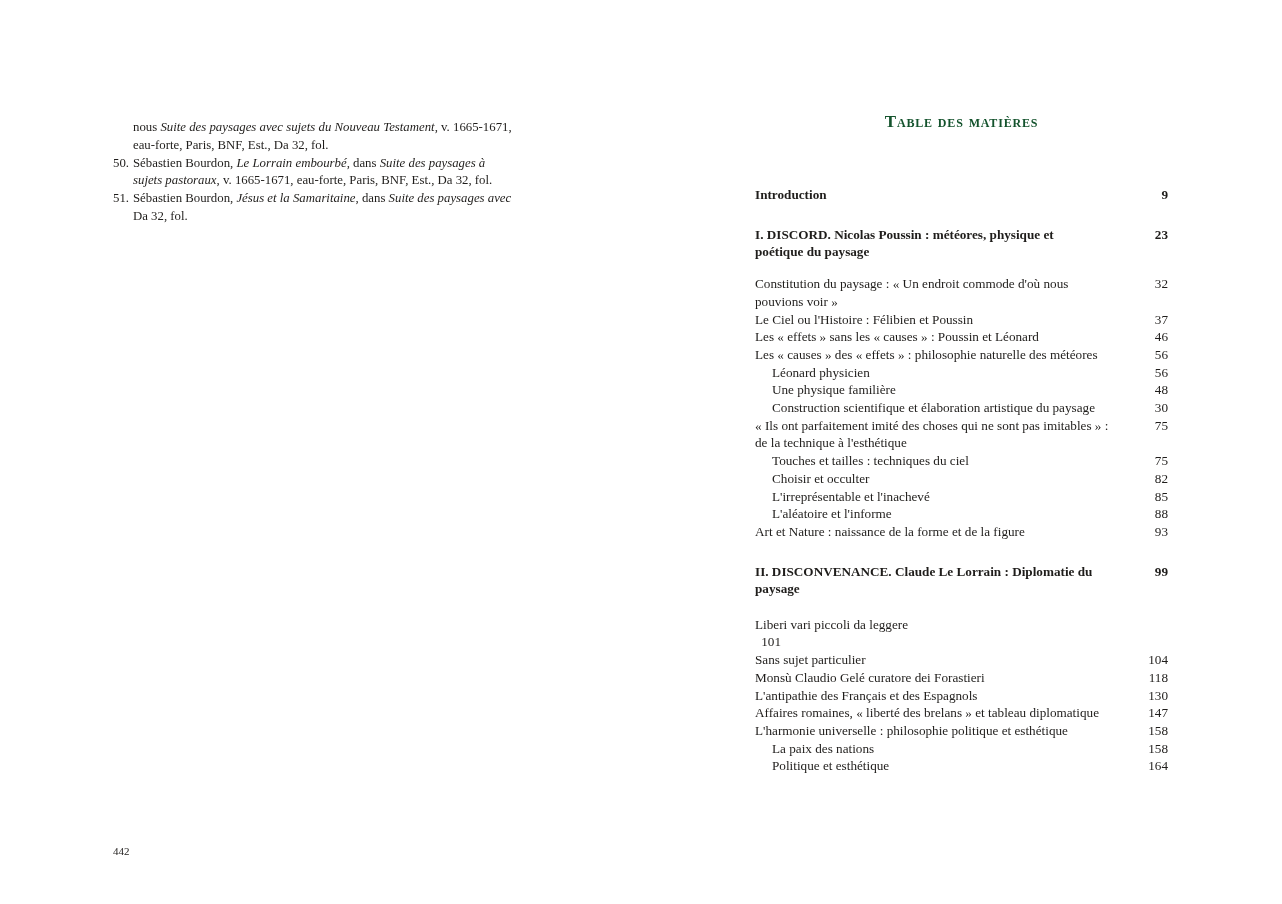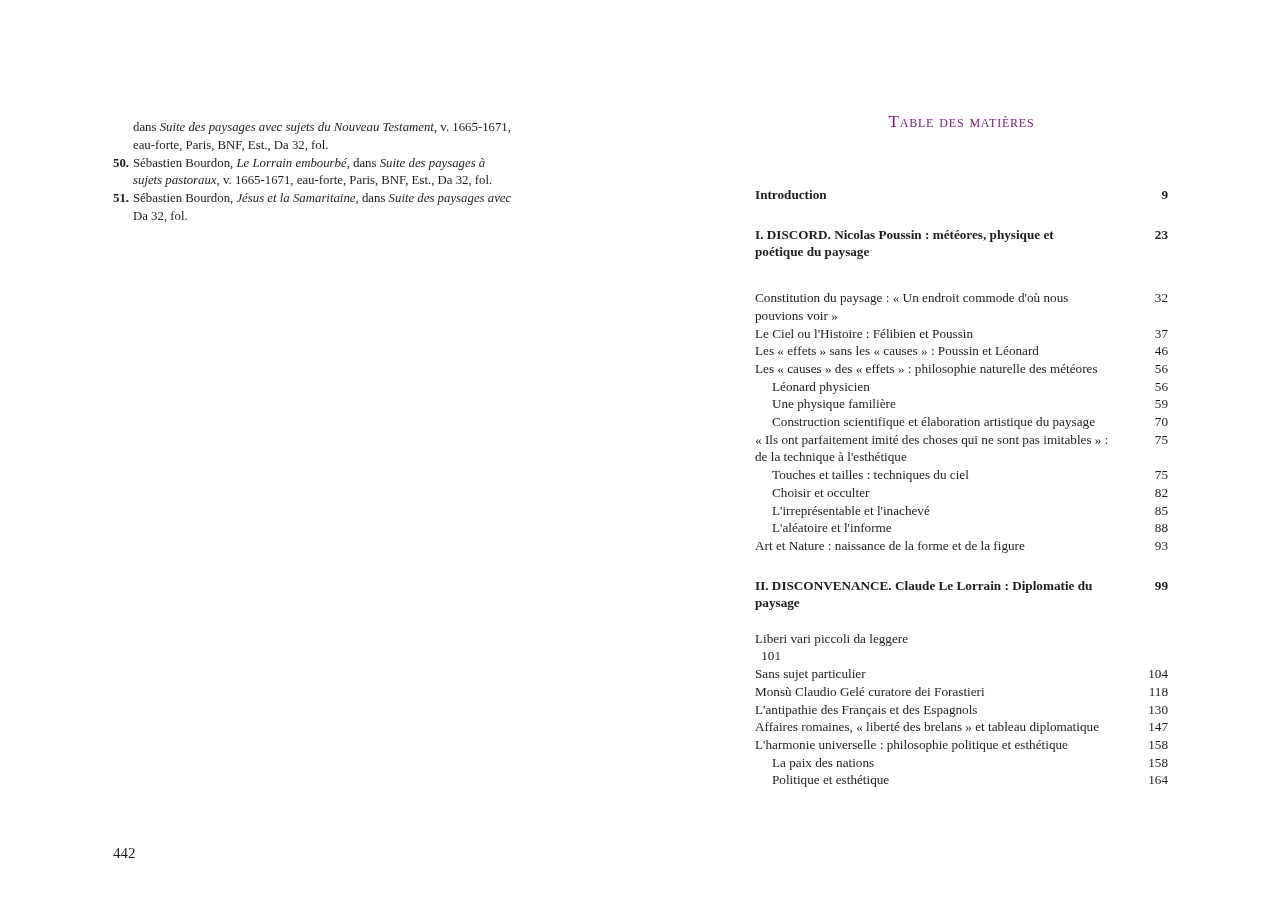--- a/index.html
+++ b/index.html
@@ -30,50 +30,49 @@
     line-height: 17.8px;
   }
   .caption-item {
     position: relative;
     padding-left: 20px;
   }
   .caption-number {
     position: absolute;
     left: 0;
     top: 0;
-    font-weight: bold;
   }
   .caption-line {
     display: block;
     white-space: pre;
   }
   .em { font-style: italic; }
 
   .folio {
     position: absolute;
     left: 113px;
     top: 845px;
-    font-size: 15px;
+    font-size: 11px;
   }
 
   
   .right-page {
     position: absolute;
     left: 755px;
     top: 112px;
     width: 413px;
   }
   .toc-title {
     text-align: center;
     font-variant: small-caps;
-    font-weight: normal;
+    font-weight: bold;
     font-size: 17px;
     letter-spacing: 0.8px;
     margin: 0 0 54px 0;
-    color: #701a75;
+    color: #14532d;
   }
   .toc-entry {
     display: flex;
     align-items: flex-start;
     font-size: 13.2px;
     line-height: 17.7px;
   }
   .toc-label {
     flex: 1;
     white-space: pre;
@@ -87,21 +86,21 @@
   .toc-entry.italic .toc-label { }
   .toc-entry.indent .toc-label { padding-left: 17px; }
 </style>
 </head>
 <body>
 
 <div class="spread">
 
   <div class="left-captions">
       <div class="caption-item">
-        <span class="caption-line"><span>dans </span><span class="em">Suite des paysages avec sujets du Nouveau Testament</span><span>, v. 1665-1671,</span></span>
+        <span class="caption-line"><span>nous </span><span class="em">Suite des paysages avec sujets du Nouveau Testament</span><span>, v. 1665-1671,</span></span>
         <span class="caption-line"><span>eau-forte, Paris, BNF, Est., Da 32, fol.</span></span>
       </div>
       <div class="caption-item">
         <span class="caption-number">50.</span>
         <span class="caption-line"><span>Sébastien Bourdon, </span><span class="em">Le Lorrain embourbé</span><span>, dans </span><span class="em">Suite des paysages à</span></span>
         <span class="caption-line"><span class="em">sujets pastoraux</span><span>, v. 1665-1671, eau-forte, Paris, BNF, Est., Da 32, fol.</span></span>
       </div>
       <div class="caption-item">
         <span class="caption-number">51.</span>
         <span class="caption-line"><span>Sébastien Bourdon, </span><span class="em">Jésus et la Samaritaine</span><span>, dans </span><span class="em">Suite des paysages avec</span></span>
@@ -116,21 +115,21 @@
     <div id="toc-entries">
         <div class="toc-entry bold">
           <span class="toc-label">Introduction</span>
           <span class="toc-page">9</span>
         </div>
         <div class="toc-entry bold" style="margin-top: 22px;">
           <span class="toc-label">I. DISCORD. Nicolas Poussin : météores, physique et
 poétique du paysage</span>
           <span class="toc-page">23</span>
         </div>
-        <div class="toc-entry" style="margin-top: 28px; gap: 25px;">
+        <div class="toc-entry" style="margin-top: 14px; gap: 25px;">
           <span class="toc-label">Constitution du paysage : « Un endroit commode d'où nous
 pouvions voir »</span>
           <span class="toc-page">32</span>
         </div>
         <div class="toc-entry">
           <span class="toc-label">Le Ciel ou l'Histoire : Félibien et Poussin</span>
           <span class="toc-page">37</span>
         </div>
         <div class="toc-entry">
           <span class="toc-label">Les « effets » sans les « causes » : Poussin et Léonard</span>
@@ -139,25 +138,25 @@
         <div class="toc-entry">
           <span class="toc-label">Les « causes » des « effets » : philosophie naturelle des météores</span>
           <span class="toc-page">56</span>
         </div>
         <div class="toc-entry italic indent">
           <span class="toc-label">Léonard physicien</span>
           <span class="toc-page">56</span>
         </div>
         <div class="toc-entry italic indent">
           <span class="toc-label">Une physique familière</span>
-          <span class="toc-page">59</span>
+          <span class="toc-page">48</span>
         </div>
         <div class="toc-entry italic indent">
           <span class="toc-label">Construction scientifique et élaboration artistique du paysage</span>
-          <span class="toc-page">70</span>
+          <span class="toc-page">30</span>
         </div>
         <div class="toc-entry">
           <span class="toc-label">« Ils ont parfaitement imité des choses qui ne sont pas imitables » :
 de la technique à l'esthétique</span>
           <span class="toc-page">75</span>
         </div>
         <div class="toc-entry italic indent">
           <span class="toc-label">Touches et tailles : techniques du ciel</span>
           <span class="toc-page">75</span>
         </div>

